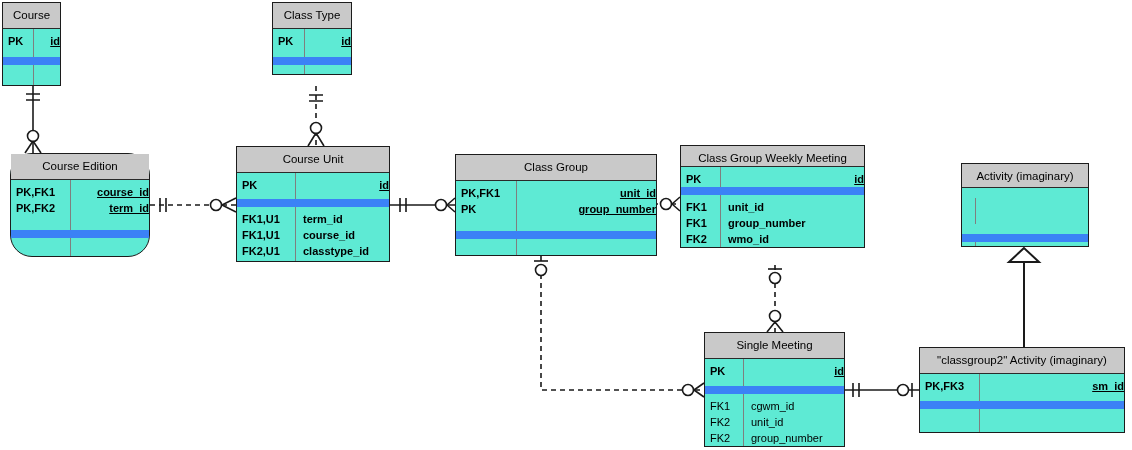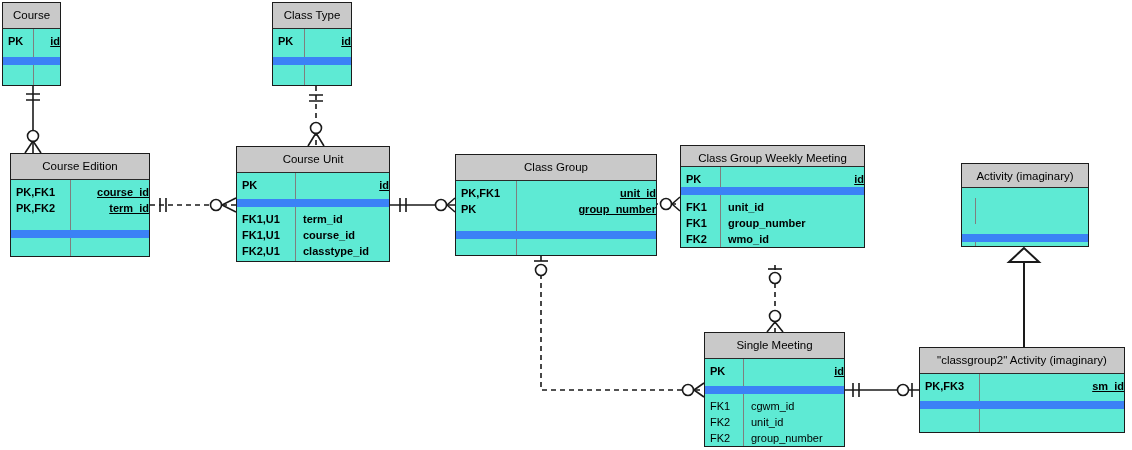--- a/index.html
+++ b/index.html
@@ -100,37 +100,37 @@
       <div class="ncol">
           <div class="u">id</div>
         </div>
     </div>
     <div class="sec attrs">
       <div class="kcol"></div>
         <div class="ncol"></div>
     </div>
   </div>
 
-  <div class="ertable" style="left:272px;top:2px;width:80px;height:84px;--kw:32px;">
+  <div class="ertable" style="left:272px;top:2px;width:80px;height:73px;--kw:32px;">
     <div class="hdr">Class Type</div>
     <div class="sec keys" style="height:28px">
       <div class="kcol">
           <div>PK</div>
         </div>
       <div class="ncol">
           <div class="u">id</div>
         </div>
     </div>
     <div class="sec attrs">
       <div class="kcol"></div>
         <div class="ncol"></div>
     </div>
   </div>
 
-  <div class="ertable" style="left:10px;top:153px;width:140px;height:104px;--kw:60px;">
+  <div class="ertable" style="left:10px;top:153px;width:140px;height:104px;border-radius:22px;--kw:60px;">
     <div class="hdr">Course Edition</div>
     <div class="sec keys" style="height:50px">
       <div class="kcol">
         <div>PK,FK1</div>
         <div>PK,FK2</div>
       </div>
       <div class="ncol">
         <div class="u">course_id</div>
         <div class="u">term_id</div>
       </div>

